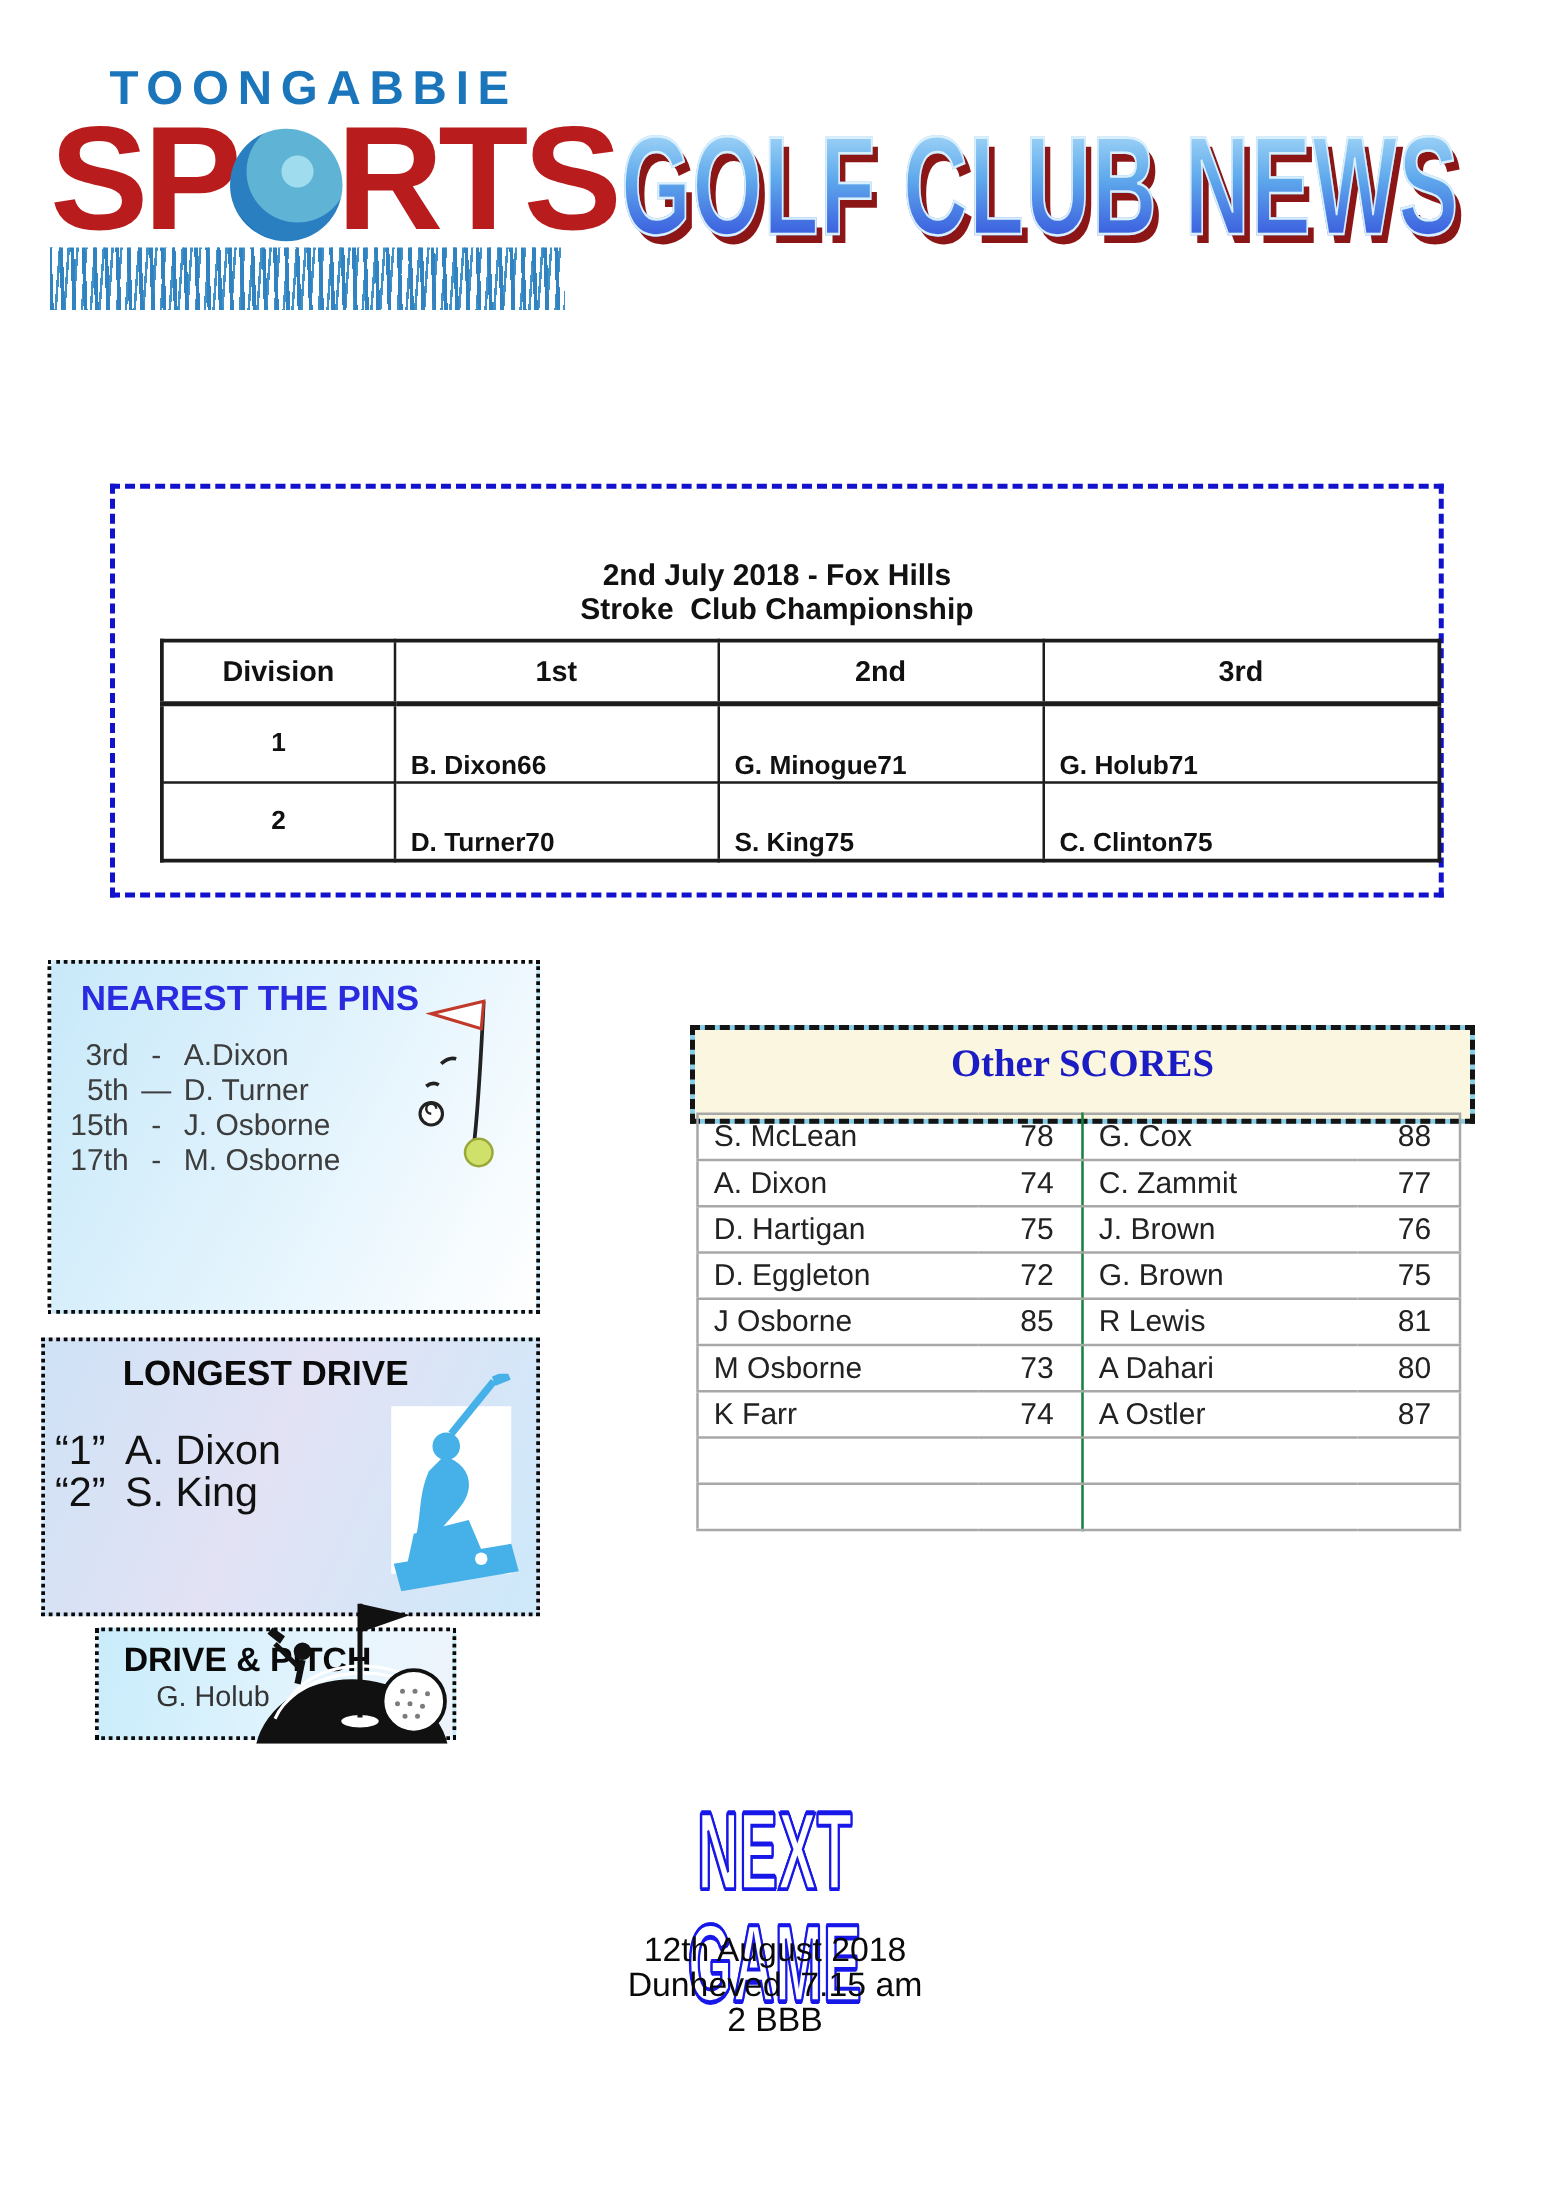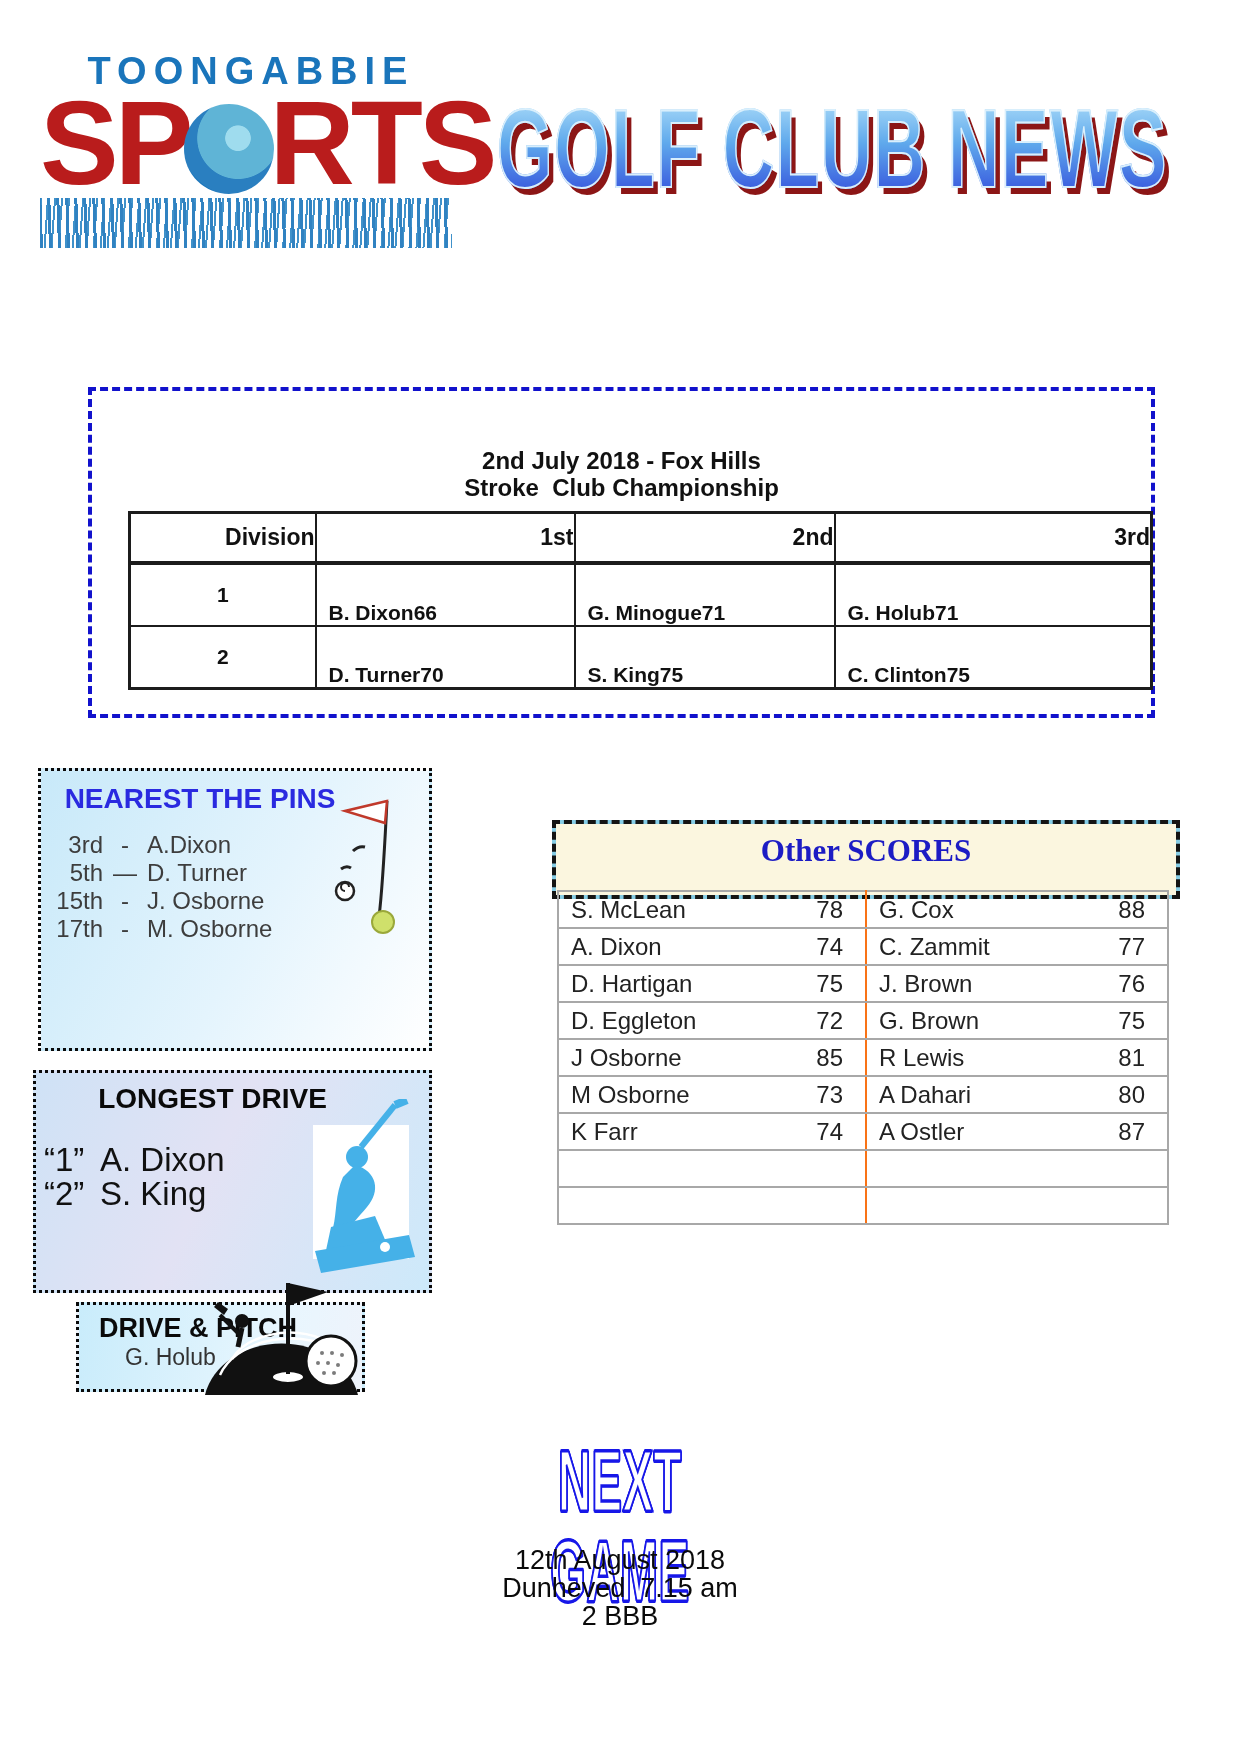--- a/index.html
+++ b/index.html
@@ -34,21 +34,21 @@
 
   
   .champ-box { position:absolute; left:88px; top:387px; width:1067px; height:331px;
                border:4px dashed #1212cc; }
   .champ-title { margin-top:56px; text-align:center; font-weight:bold; font-size:24px;
                  line-height:27px; color:#111; }
   .pre { white-space:pre; }
   .champ-table { border-collapse:collapse; margin:10px 0 0 36px; width:1022px;
                  border:3px solid #1c1c1c; table-layout:fixed; }
   .champ-table th, .champ-table td { border:2px solid #1c1c1c; font-weight:bold; color:#111; }
-  .champ-table th { height:50px; font-size:23px; text-align:right; border-bottom:4px solid #1c1c1c; }
+  .champ-table th { height:50px; font-size:23px; text-align:center; border-bottom:4px solid #1c1c1c; }
   .champ-table td { height:42px; font-size:21px; }
   .champ-table td.div-cell { text-align:center; }
   .cell-pair { display:flex; justify-content:flex-start; padding:0 12px;margin-top:36px; }
 
   
   .dotted { border:3px dotted #0a0a0a; background-clip:padding-box; }
   .pins-box { position:absolute; left:38px; top:768px; width:394px; height:283px;
               background:linear-gradient(118deg,#c8e9f9 0%,#e4f4fd 55%,#ffffff 100%); }
   .pins-title { padding:12px 70px 0 0; text-align:center; font-weight:bold; font-size:28px; color:#2a2ae0; }
   .pins-list { margin-top:16px; padding-left:8px; font-size:24px; color:#3d3d3d; line-height:28px; }
@@ -75,21 +75,21 @@
                    background:#86cde6; }
   .scores-banner-inner { width:100%; height:100%; border:4px dashed #141414;
                          background:#fbf6df; background-clip:padding-box;
                          text-align:center; font-family:"Liberation Serif", serif;
                          font-weight:bold; font-size:31px; line-height:54px; color:#1c1cc4; }
   .scores-table { position:absolute; left:557px; top:890px; border-collapse:collapse;
                   width:610px; table-layout:fixed; border:2px solid #a8a8a8;
                   font-size:24px; color:#222; }
   .scores-table td { border-top:2px solid #a8a8a8; border-bottom:2px solid #a8a8a8; height:37px; }
   .scores-table td.n1 { width:225px; padding-left:12px; }
-  .scores-table td.s1 { width:83px; text-align:right; padding-right:22px; border-right:2px solid #f97316; }
+  .scores-table td.s1 { width:83px; text-align:right; padding-right:22px; border-right:2px solid #15803d; }
   .scores-table td.n2 { width:220px; padding-left:12px; }
   .scores-table td.s2 { width:82px; text-align:right; padding-right:22px; }
 
   
   .next-game { position:absolute; left:370px; top:1436px; width:500px; text-align:center; }
   .ng-title { display:inline-block; font-weight:bold; font-size:88px; line-height:90px;
               letter-spacing:1px; transform:scaleX(0.52); transform-origin:50% 0;
               color:#ffffff; -webkit-text-stroke:3px #1717e8;
               text-shadow:2px 0 #1717e8, -2px 0 #1717e8, 0 2px #1717e8, 0 -2px #1717e8; }
   .ng-lines { position:absolute; left:370px; top:1546px; width:500px; text-align:center;

